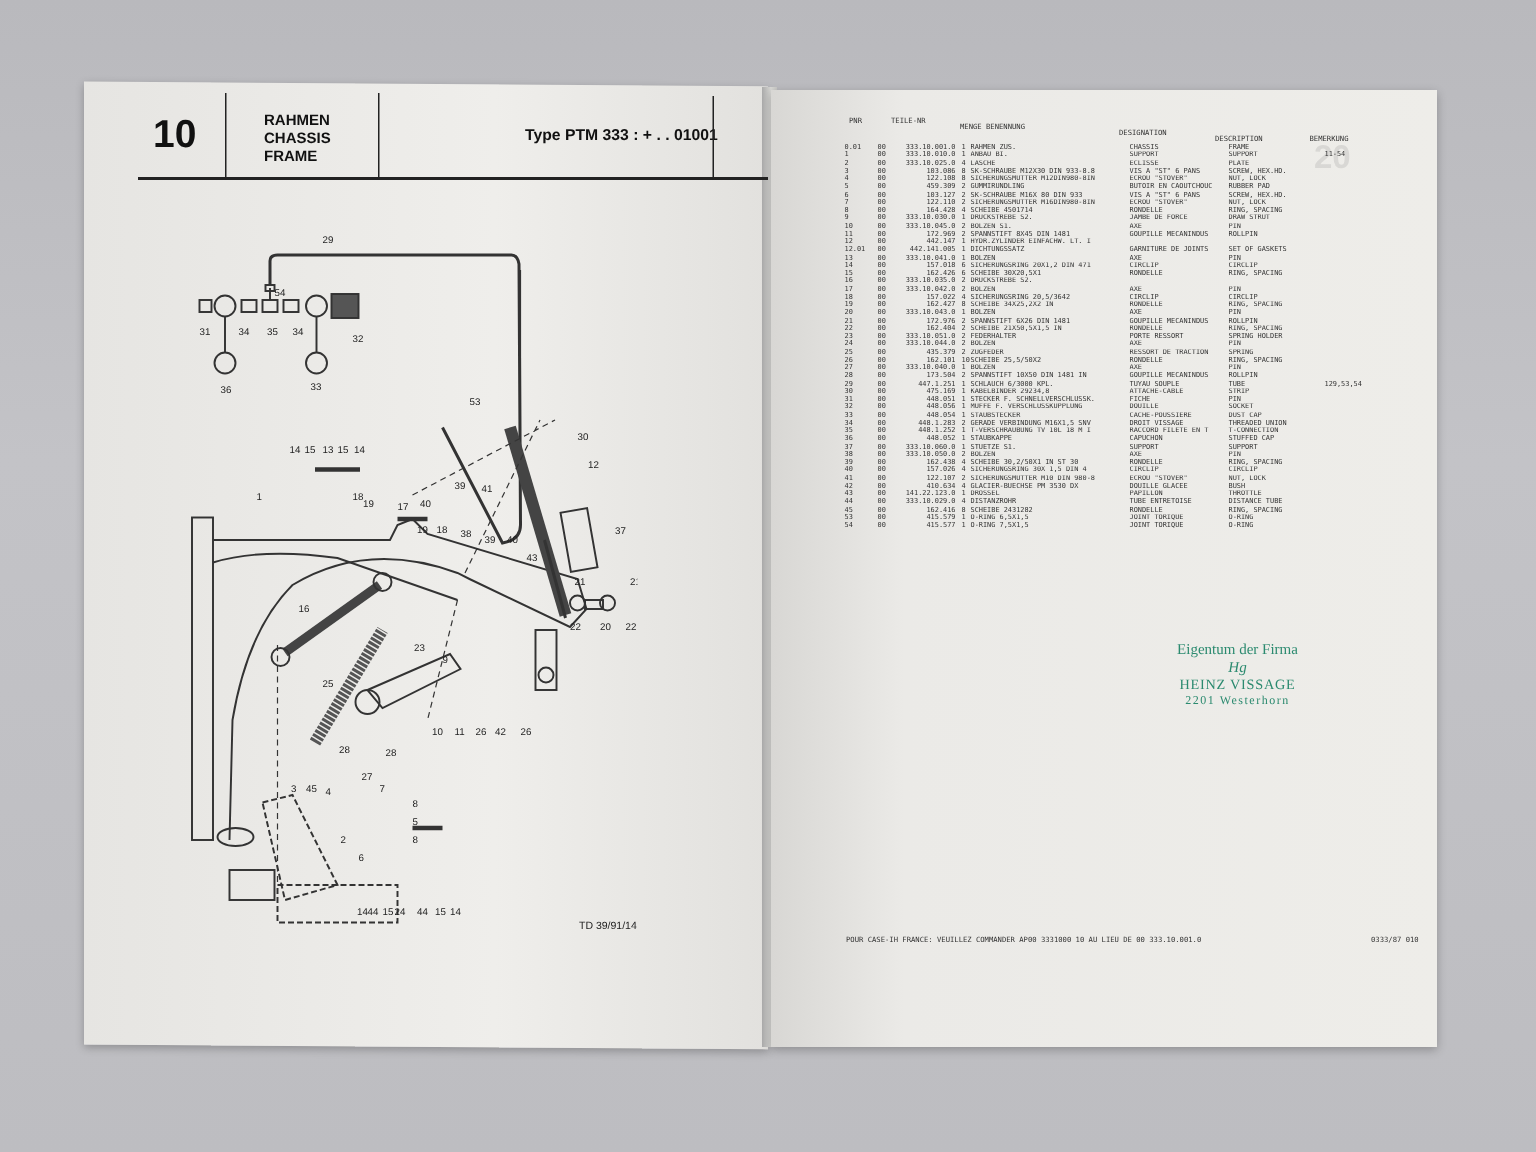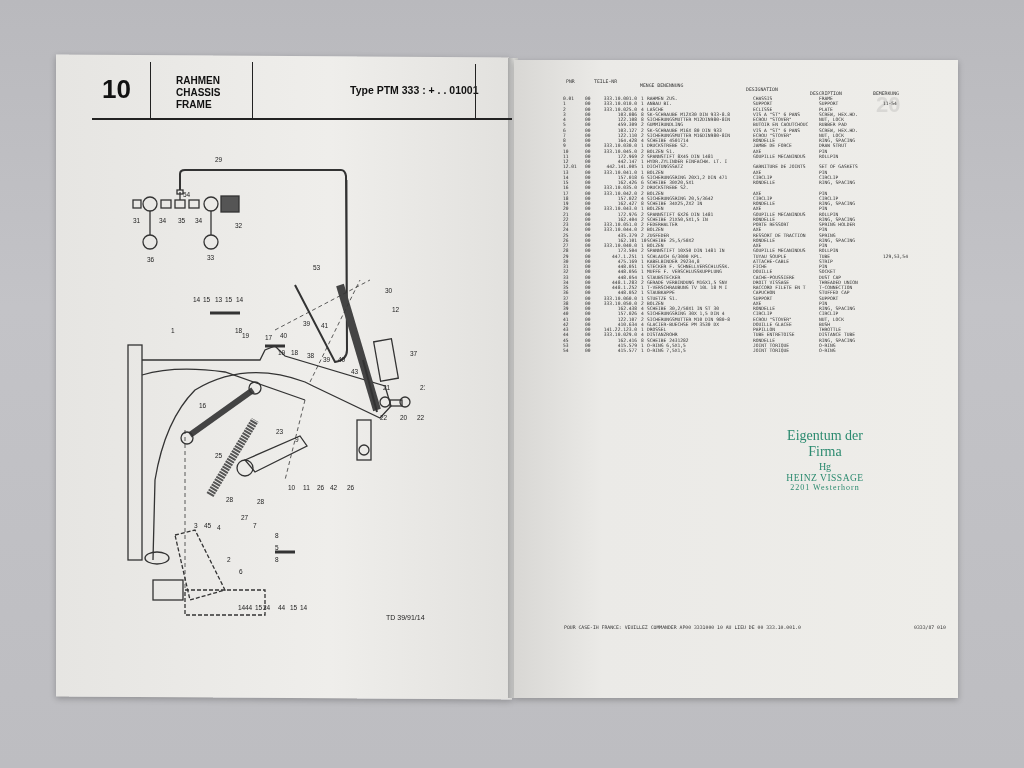--- a/index.html
+++ b/index.html
@@ -24,22 +24,22 @@
   .hdr .type{position:absolute;left:258px;top:24px;font-size:10.5px;font-weight:bold;color:#111;}
   .td{position:absolute;left:386px;top:614px;font-size:7px;color:#222;}
   svg.diagram{position:absolute;left:95px;top:150px;}
   
   .pl{position:absolute;left:563px;top:79px;font-family:"DejaVu Sans Mono",monospace;font-size:4.6px;color:#333;line-height:5.25px;}
   .pl .row{display:flex;white-space:nowrap;height:5.25px;}
   .c-pnr{width:22px}.c-var{width:14px}.c-tnr{width:38px;text-align:right;padding-right:4px}
   .c-qty{width:6px}.c-ben{width:106px;overflow:hidden}.c-des{width:66px;overflow:hidden}.c-dsc{width:64px;overflow:hidden}.c-rem{width:40px}
   .phdr{position:absolute;top:79px;font-family:"DejaVu Sans Mono",monospace;font-size:4.8px;color:#333;}
   .stamp{position:absolute;left:770px;top:428px;color:#2b8a6f;font-family:"Liberation Serif",serif;text-align:center;width:110px;}
-  .stamp .l1{font-size:14px;}
-  .stamp .sig{font-size:10px;margin:1px 0;}
+  .stamp .l1{font-size:10px;}
+  .stamp .sig{font-size:10px;font-style:italic;margin:1px 0;}
   .stamp .l2{font-size:9.5px;letter-spacing:.5px;}
   .stamp .l3{font-size:8px;letter-spacing:1px;}
   .footer{position:absolute;top:625px;font-family:"DejaVu Sans Mono",monospace;font-size:4.8px;color:#333;}
   .ghost{position:absolute;color:rgba(120,120,120,.18);font-size:22px;font-weight:bold;}
 </style>
 </head>
 <body>
 
 <div class="page page-left"></div>
 <div class="gutter"></div>

